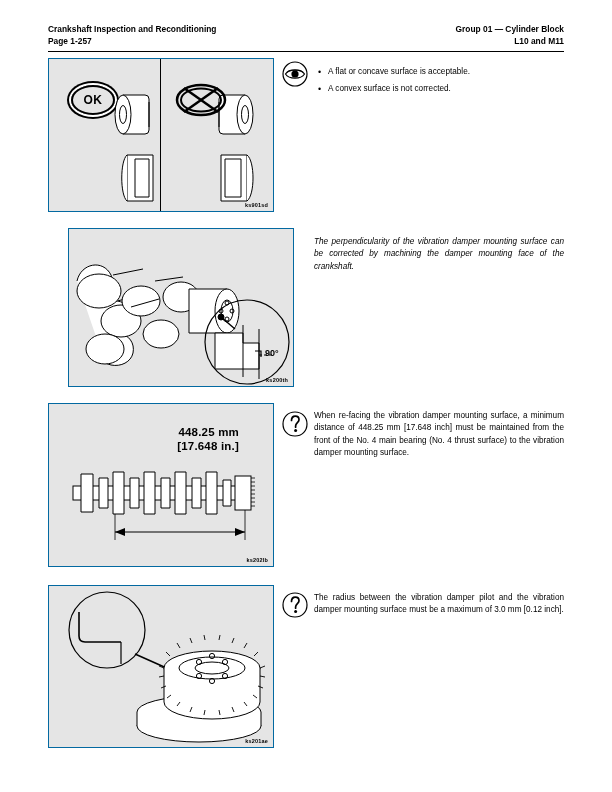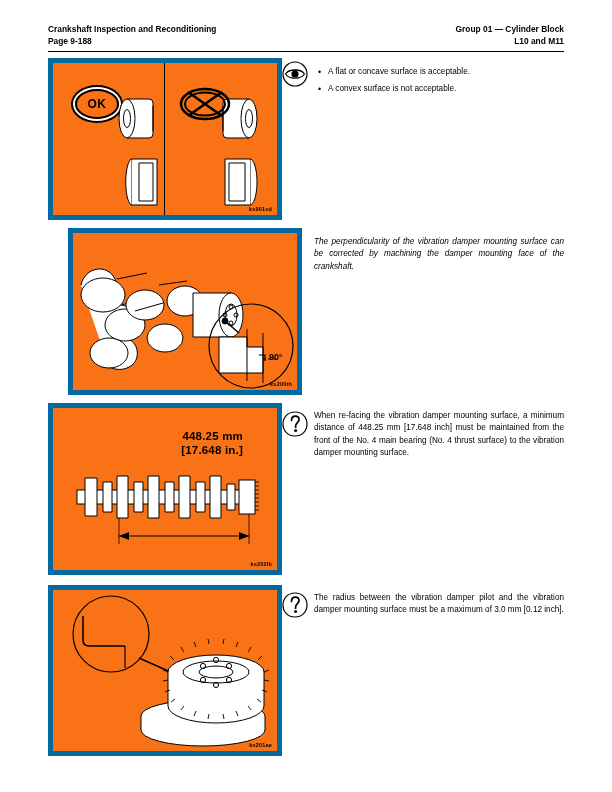--- a/index.html
+++ b/index.html
@@ -48,22 +48,22 @@
     left: 48px;
     top: 51px;
     width: 516px;
     height: 1px;
     background: #000;
   }
 
   
   .figbox {
     position: absolute;
-    border: 5px solid #0369a1;
-    background: #f97316;
+    border: 1px solid #0369a1;
+    background: #e5e5e5;
     overflow: hidden;
   }
   .figcode {
     position: absolute;
     right: 5px;
     bottom: 3px;
     font-size: 5.5px;
     font-weight: bold;
     letter-spacing: 0.2px;
   }
@@ -143,21 +143,21 @@
   }
 </style>
 </head>
 <body>
 
 <div class="page">
 
   <div class="header">
     <div class="header-left">
       <div>Crankshaft Inspection and Reconditioning</div>
-      <div>Page 9-188</div>
+      <div>Page 1-257</div>
     </div>
     <div class="header-right">
       <div>Group 01 — Cylinder Block</div>
       <div>L10 and M11</div>
     </div>
   </div>
   <div class="header-rule"></div>
 
   <div class="figbox" style="left:48px; top:58px; width:224px; height:152px;">
 
@@ -212,21 +212,21 @@
       <path d="M5 11.4 C7 8.6, 19 8.6, 21 11.4" fill="none" stroke="#000" stroke-width="0.9"></path>
     </svg>
   </div>
 
   <div class="textblock" style="left:314px; top:59px; width:250px;">
     <ul class="bullets">
       <li>
         <span>A flat or concave surface is acceptable.</span>
       </li>
       <li>
-        <span>A convex surface is </span><b>not</b><span> acceptable.</span>
+        <span>A convex surface is </span><b>not</b><span> corrected.</span>
       </li>
     </ul>
   </div>
 
   <div class="figbox" style="left:48px; top:228px; width:224px; height:157px;margin-left:20px;">
     <svg width="224" height="157" viewBox="0 0 224 157" style="position:absolute; left:0; top:0;">
       <g fill="none" stroke="#000" stroke-width="1">
 
         <path d="M10 55 q6 -14 20 -12 q10 2 12 14 l2 18 q10 -8 20 -2 q9 6 6 18" fill="#fff"></path>
         <path d="M8 52 c4 -18 26 -22 34 -6 c4 9 2 22 -2 28 c8 -5 20 0 22 10 c2 9 -4 18 -12 20

